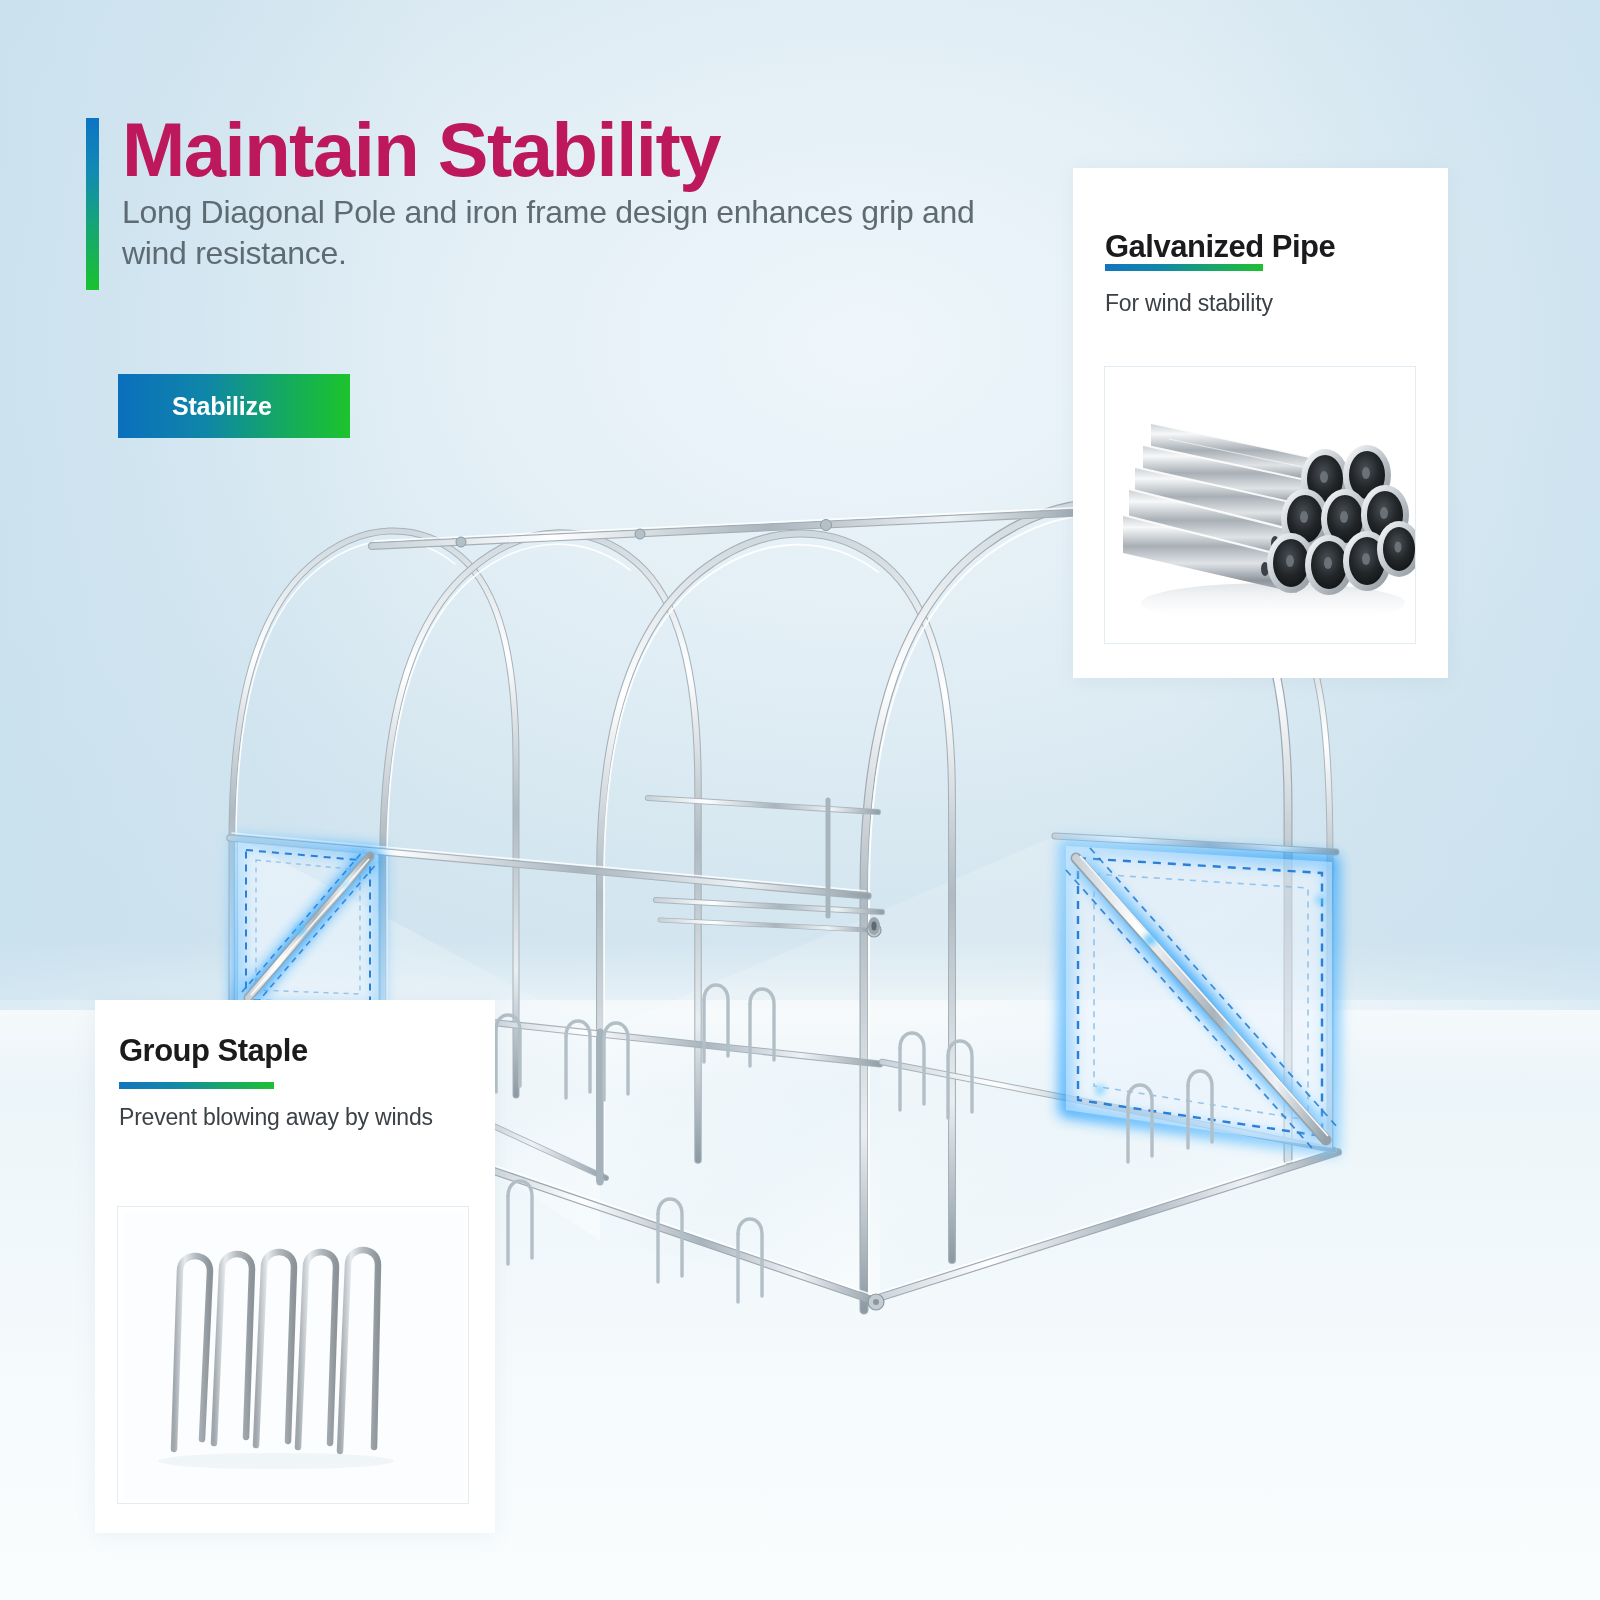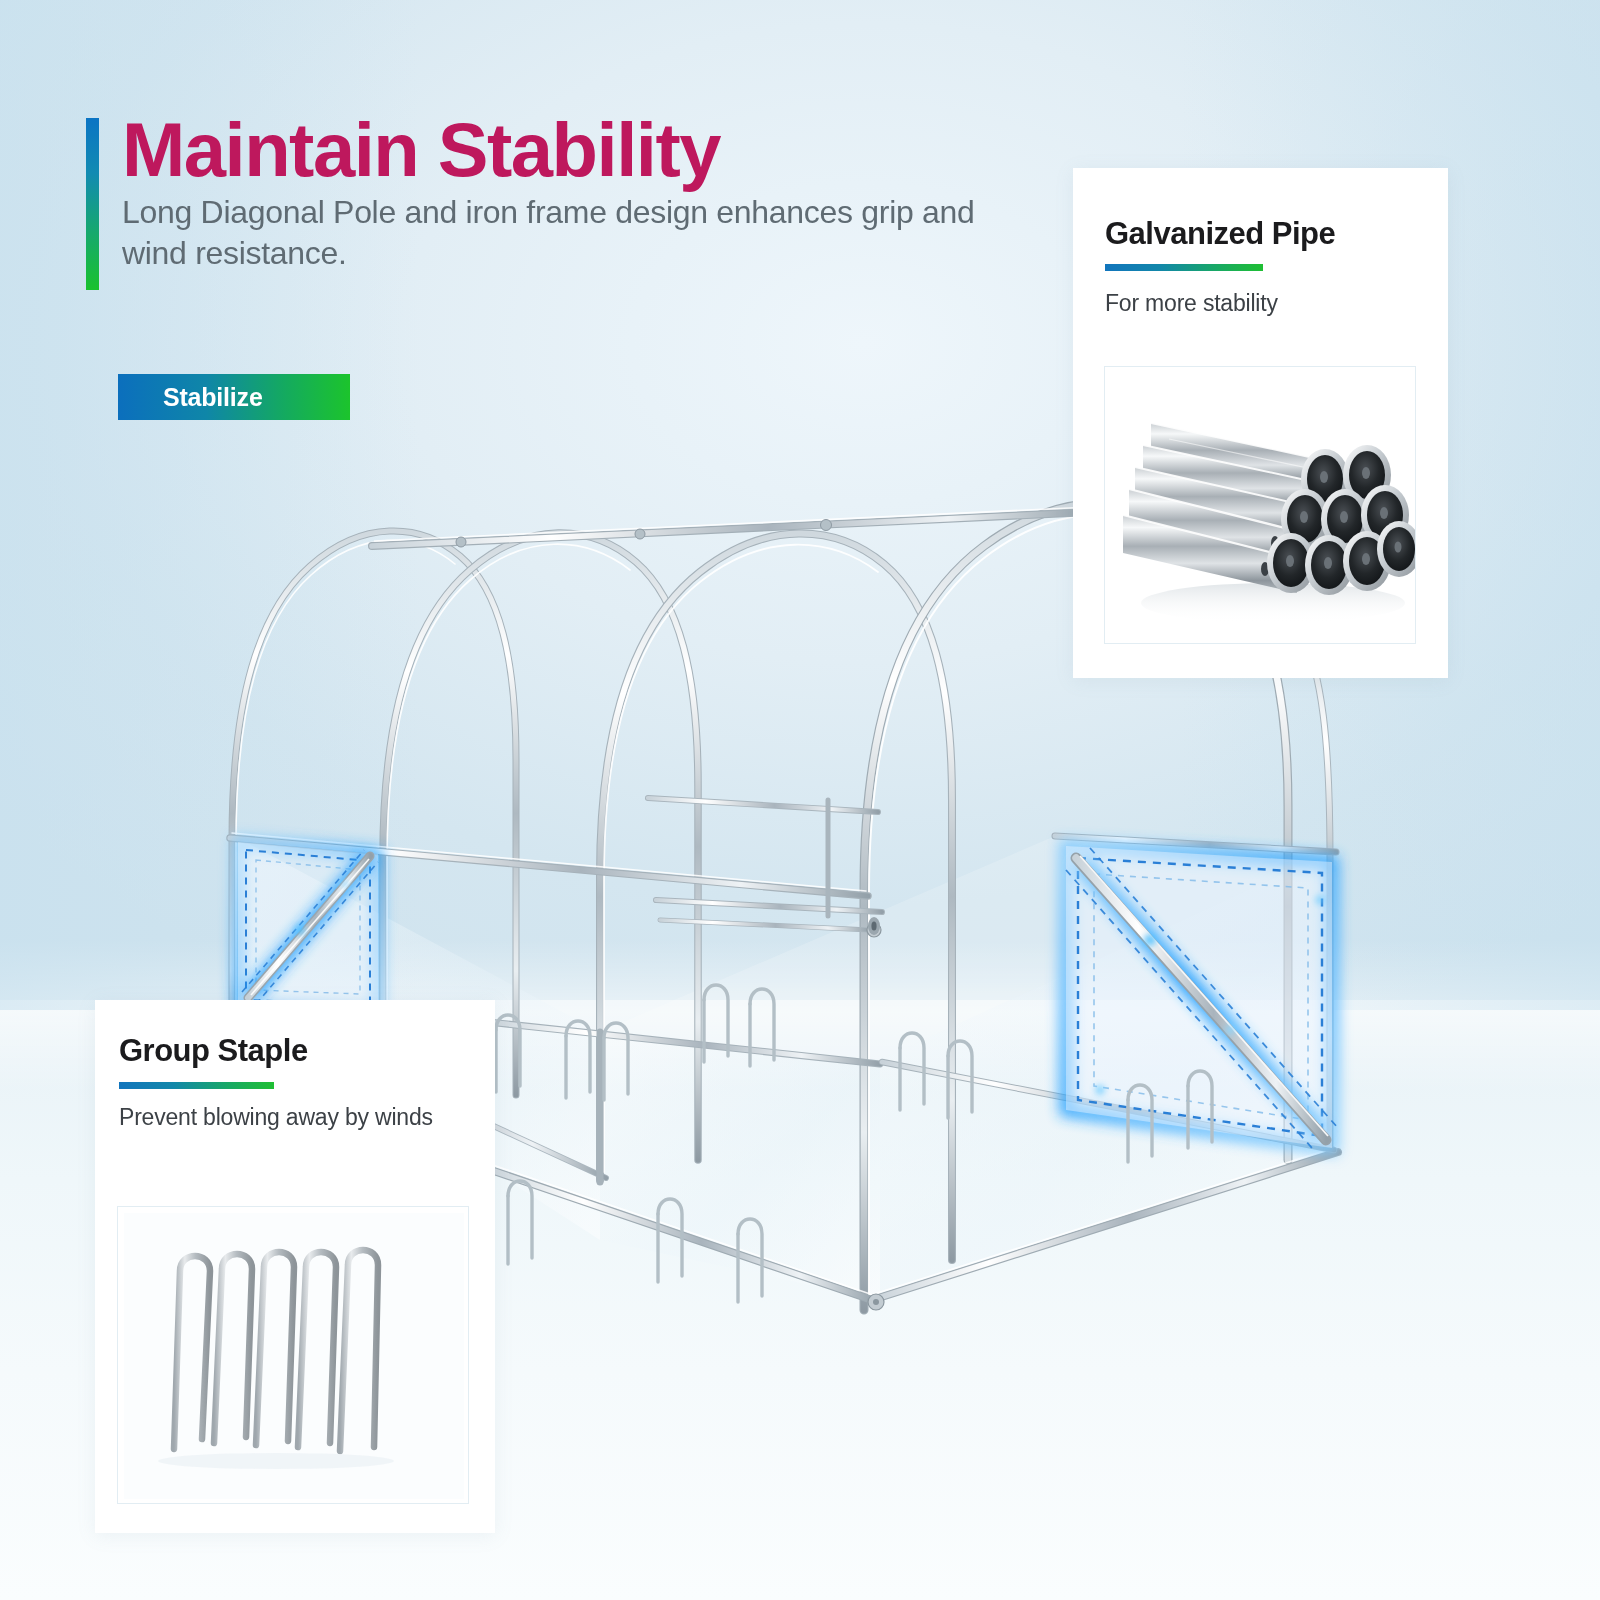--- a/index.html
+++ b/index.html
@@ -46,23 +46,23 @@
     font-size:76px; line-height:1.0; font-weight:700;
     letter-spacing:-1.5px; color:#be185d;
   }
   .h-sub {
     margin-left:36px; margin-top:4px;
     font-size:32px; line-height:1.28; color:#5f6b73; font-weight:400;
     letter-spacing:-.3px;
   }
   #badge {
     position:absolute; left:118px; top:374px;
-    width:232px; height:46px;
+    width:232px; height:64px;
     background:linear-gradient(90deg,#0b6fbd 0%,#0f86a8 38%,#14aa5f 72%,#1cc42c 100%);
-    display:flex; align-items:center;
+    display:flex; align-items:center;padding-left:9px;
   }
   #badge span {
     color:#ffffff; font-size:25px; font-weight:700; letter-spacing:-.2px;
     padding-left:45px;
   }
 
   
   .card { position:absolute; background:#ffffff; }
   .card-title { font-size:31px; font-weight:700; color:#1b1b1d; letter-spacing:-.5px; }
   .card-rule {
@@ -70,21 +70,21 @@
     background:linear-gradient(90deg,#1275bd 0%,#1287a9 35%,#18a866 70%,#1fbf33 100%);
   }
   .card-sub { font-size:23px; color:#3c4146; line-height:1.18; font-weight:400; letter-spacing:-.2px; }
   .card-photo {
     background:#ffffff;
     border:1px solid #e2edf3;
     overflow:hidden; position:relative;
   }
 
   #card-pipe { left:1073px; top:168px; width:375px; height:510px; box-shadow:0 3px 18px rgba(120,150,170,.10); }
-  #card-pipe .card-title { position:absolute; left:32px; top:48px; }
+  #card-pipe .card-title { position:absolute; left:32px; top:61px; }
   #card-pipe .card-rule { position:absolute; left:32px; top:96px; width:158px; margin-top:0; }
   #card-pipe .card-sub  { position:absolute; left:32px; top:122px; }
   #card-pipe .card-photo{ position:absolute; left:31px; top:198px; width:312px; height:278px; }
 
   #card-staple { left:95px; top:1000px; width:400px; height:533px; box-shadow:0 3px 18px rgba(120,150,170,.10); }
   #card-staple .card-title { position:absolute; left:24px; top:33px; }
   #card-staple .card-rule { position:absolute; left:24px; top:82px; width:155px; margin-top:0; }
   #card-staple .card-sub  { position:absolute; left:24px; top:104px;text-align:center; }
   #card-staple .card-photo{ position:absolute; left:22px; top:206px; width:352px; height:298px; }
 
@@ -337,21 +337,21 @@
   <div class="h-sub">Long Diagonal Pole and iron frame design enhances grip and wind resistance.</div>
 </div>
 
 <div id="badge">
   <span>Stabilize</span>
 </div>
 
 <div class="card" id="card-pipe">
   <div class="card-title">Galvanized Pipe</div>
   <div class="card-rule"></div>
-  <div class="card-sub">For more stability</div>
+  <div class="card-sub">For wind stability</div>
 
   <div class="card-photo">
     <svg width="312" height="278" viewBox="0 0 312 278">
       <defs>
         <linearGradient id="pipeBody" x1="0" y1="0" x2="0" y2="1">
           <stop offset="0%" stop-color="#c9ced2"></stop>
           <stop offset="16%" stop-color="#f6f8f9"></stop>
           <stop offset="40%" stop-color="#a8afb5"></stop>
           <stop offset="62%" stop-color="#dfe3e6"></stop>
           <stop offset="84%" stop-color="#8d959c"></stop>

